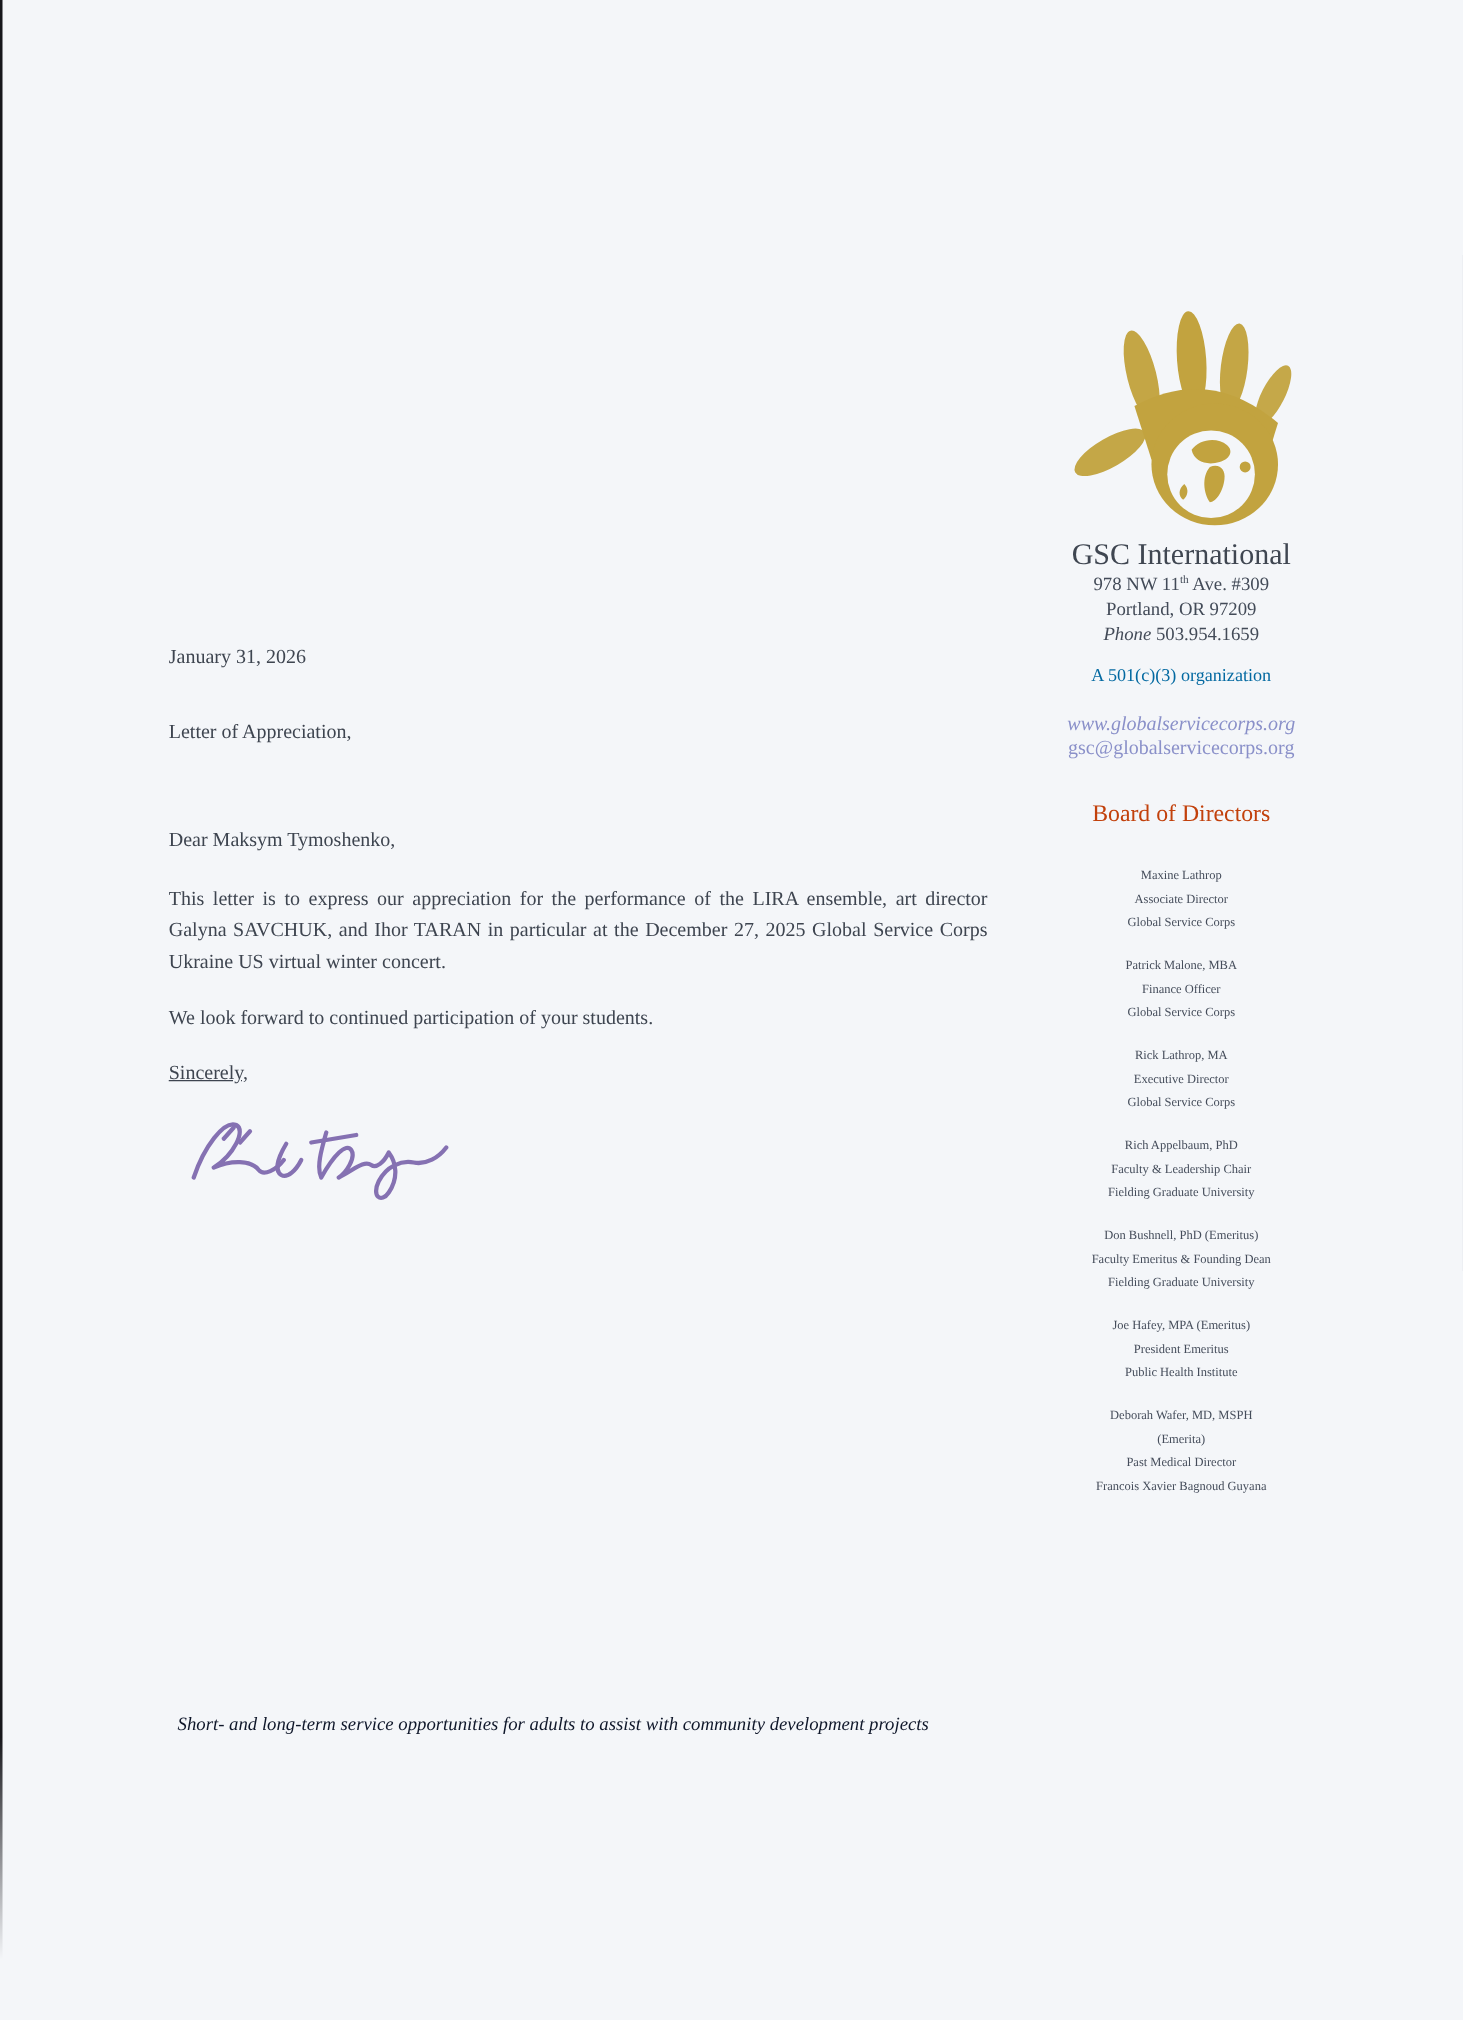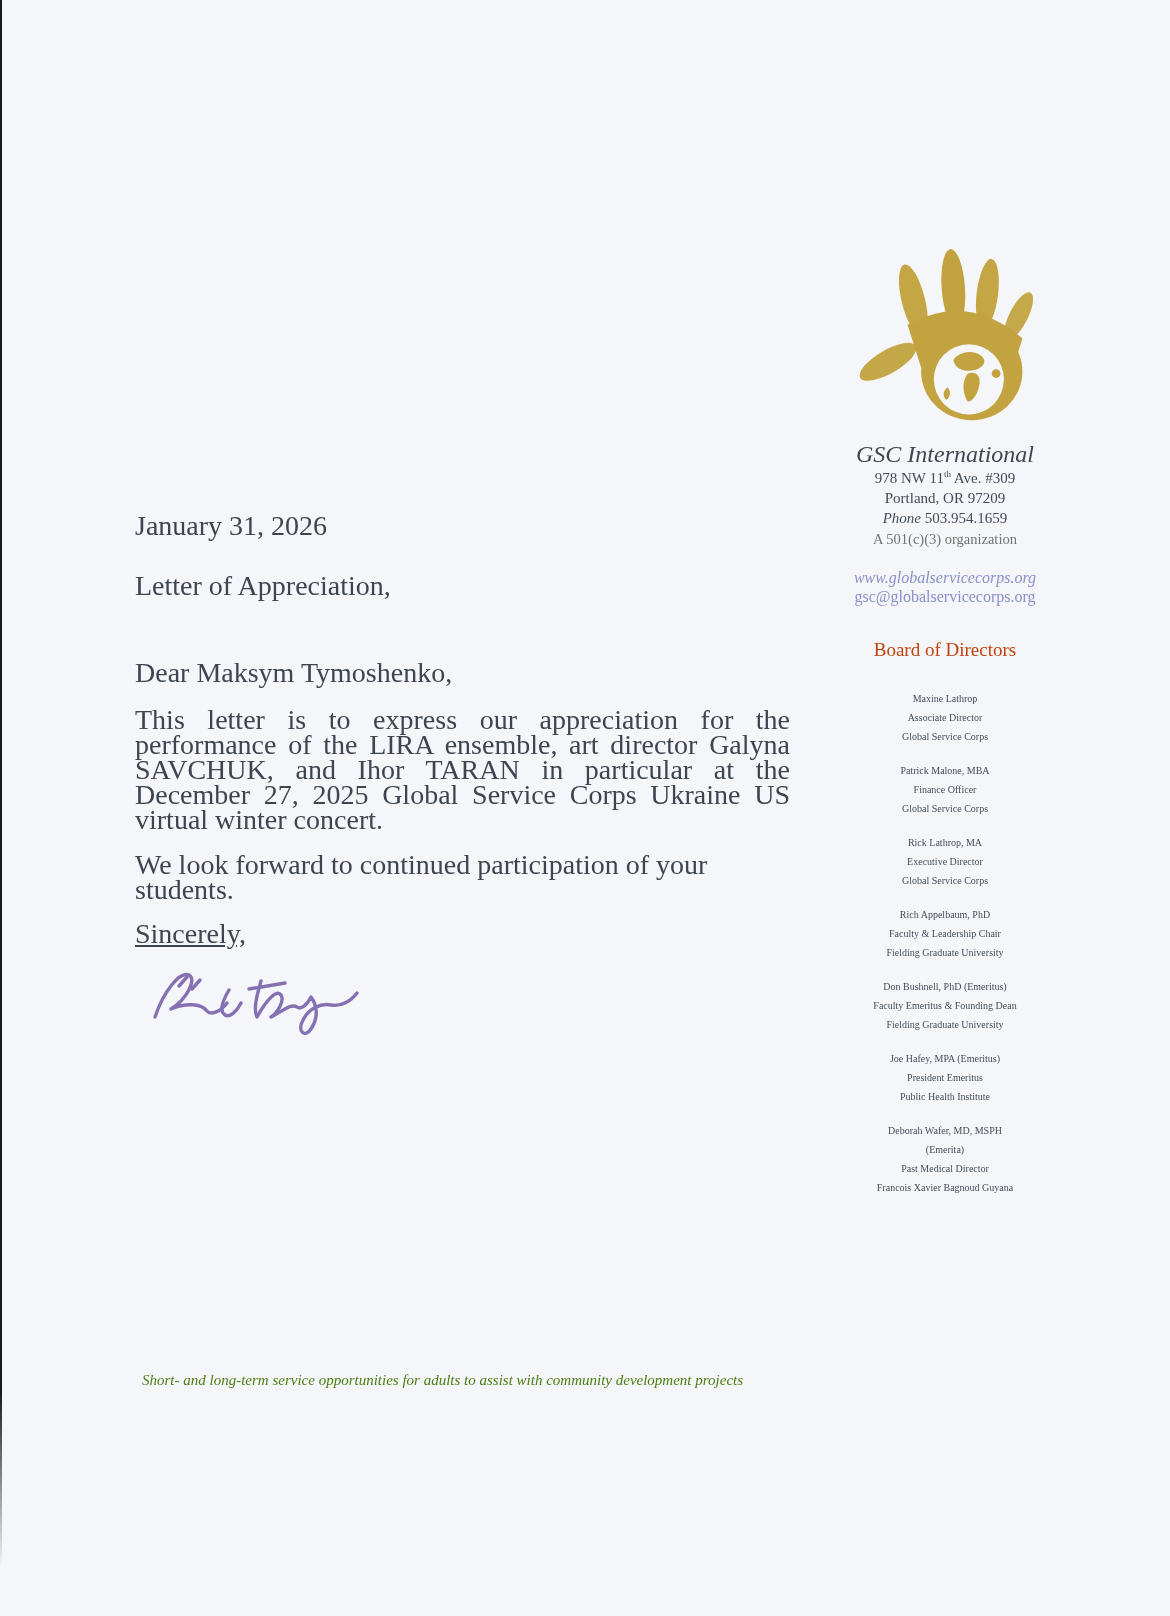--- a/index.html
+++ b/index.html
@@ -10,46 +10,46 @@
     color:#414957;overflow:hidden;
   }
   .edge-line{
     position:absolute;left:0;top:0;width:2px;height:100%;
     background:linear-gradient(#17171c 0%,#17171c 86%,rgba(23,23,28,0) 97%);
   }
 
   
   .right-col{position:absolute;left:795px;top:245px;width:300px;text-align:center;}
   .logo{display:block;width:185px;height:185px;margin:0 auto;}
-  .org-name{margin-top:10px;font-style:italic;font-size:24px;line-height:28px;color:#3f4651;}
+  .org-name{font-size:24px;line-height:28px;color:#3f4651;}
   .addr{font-size:15px;line-height:20px;color:#434b58;}
   .addr sup{font-size:9px;vertical-align:super;line-height:0;}
-  .nonprofit{margin-top:2px;font-size:14.5px;line-height:18px;color:#737373;}
+  .nonprofit{margin-top:14px;font-size:14.5px;line-height:18px;color:#0369a1;}
   .weblink{font-size:16px;line-height:19px;color:#8a90c9;}
   .weblink.italic{margin-top:20px;font-style:italic;}
   .board-heading{margin-top:32px;font-size:19px;line-height:24px;color:#c2410c;}
   .members{margin-top:27px;}
   .member{font-size:10px;line-height:19px;margin-bottom:15px;color:#454d5b;}
 
   
-  .left-col{position:absolute;left:135px;top:513px;width:655px;font-size:28px;line-height:25px;color:#3e4550;}
+  .left-col{position:absolute;left:135px;top:513px;width:655px;font-size:16px;line-height:25px;color:#3e4550;}
   .left-col p{margin:0;}
   .subject{margin-top:35px !important;}
   .salutation{margin-top:62px !important;}
   .para1{margin-top:22px !important;text-align:justify;}
   .para2{margin-top:16px !important;text-align:justify;}
   .para3{margin-top:20px !important;}
   .closing{margin-top:19px !important;text-decoration:underline;}
   .signature{display:block;margin:13px 0 0 14px;width:240px;height:85px;}
   .signer{margin-top:10px;line-height:24px;}
 
   
   .footer{
     position:absolute;left:142px;top:1371px;width:700px;
-    font-style:italic;font-size:15px;line-height:19px;color:#4d7c0f;
+    font-style:italic;font-size:15px;line-height:19px;color:#0f172a;
   }
 </style>
 </head>
 <body>
 
 <div class="page">
   <div class="edge-line"></div>
 
   <div class="right-col">
 

